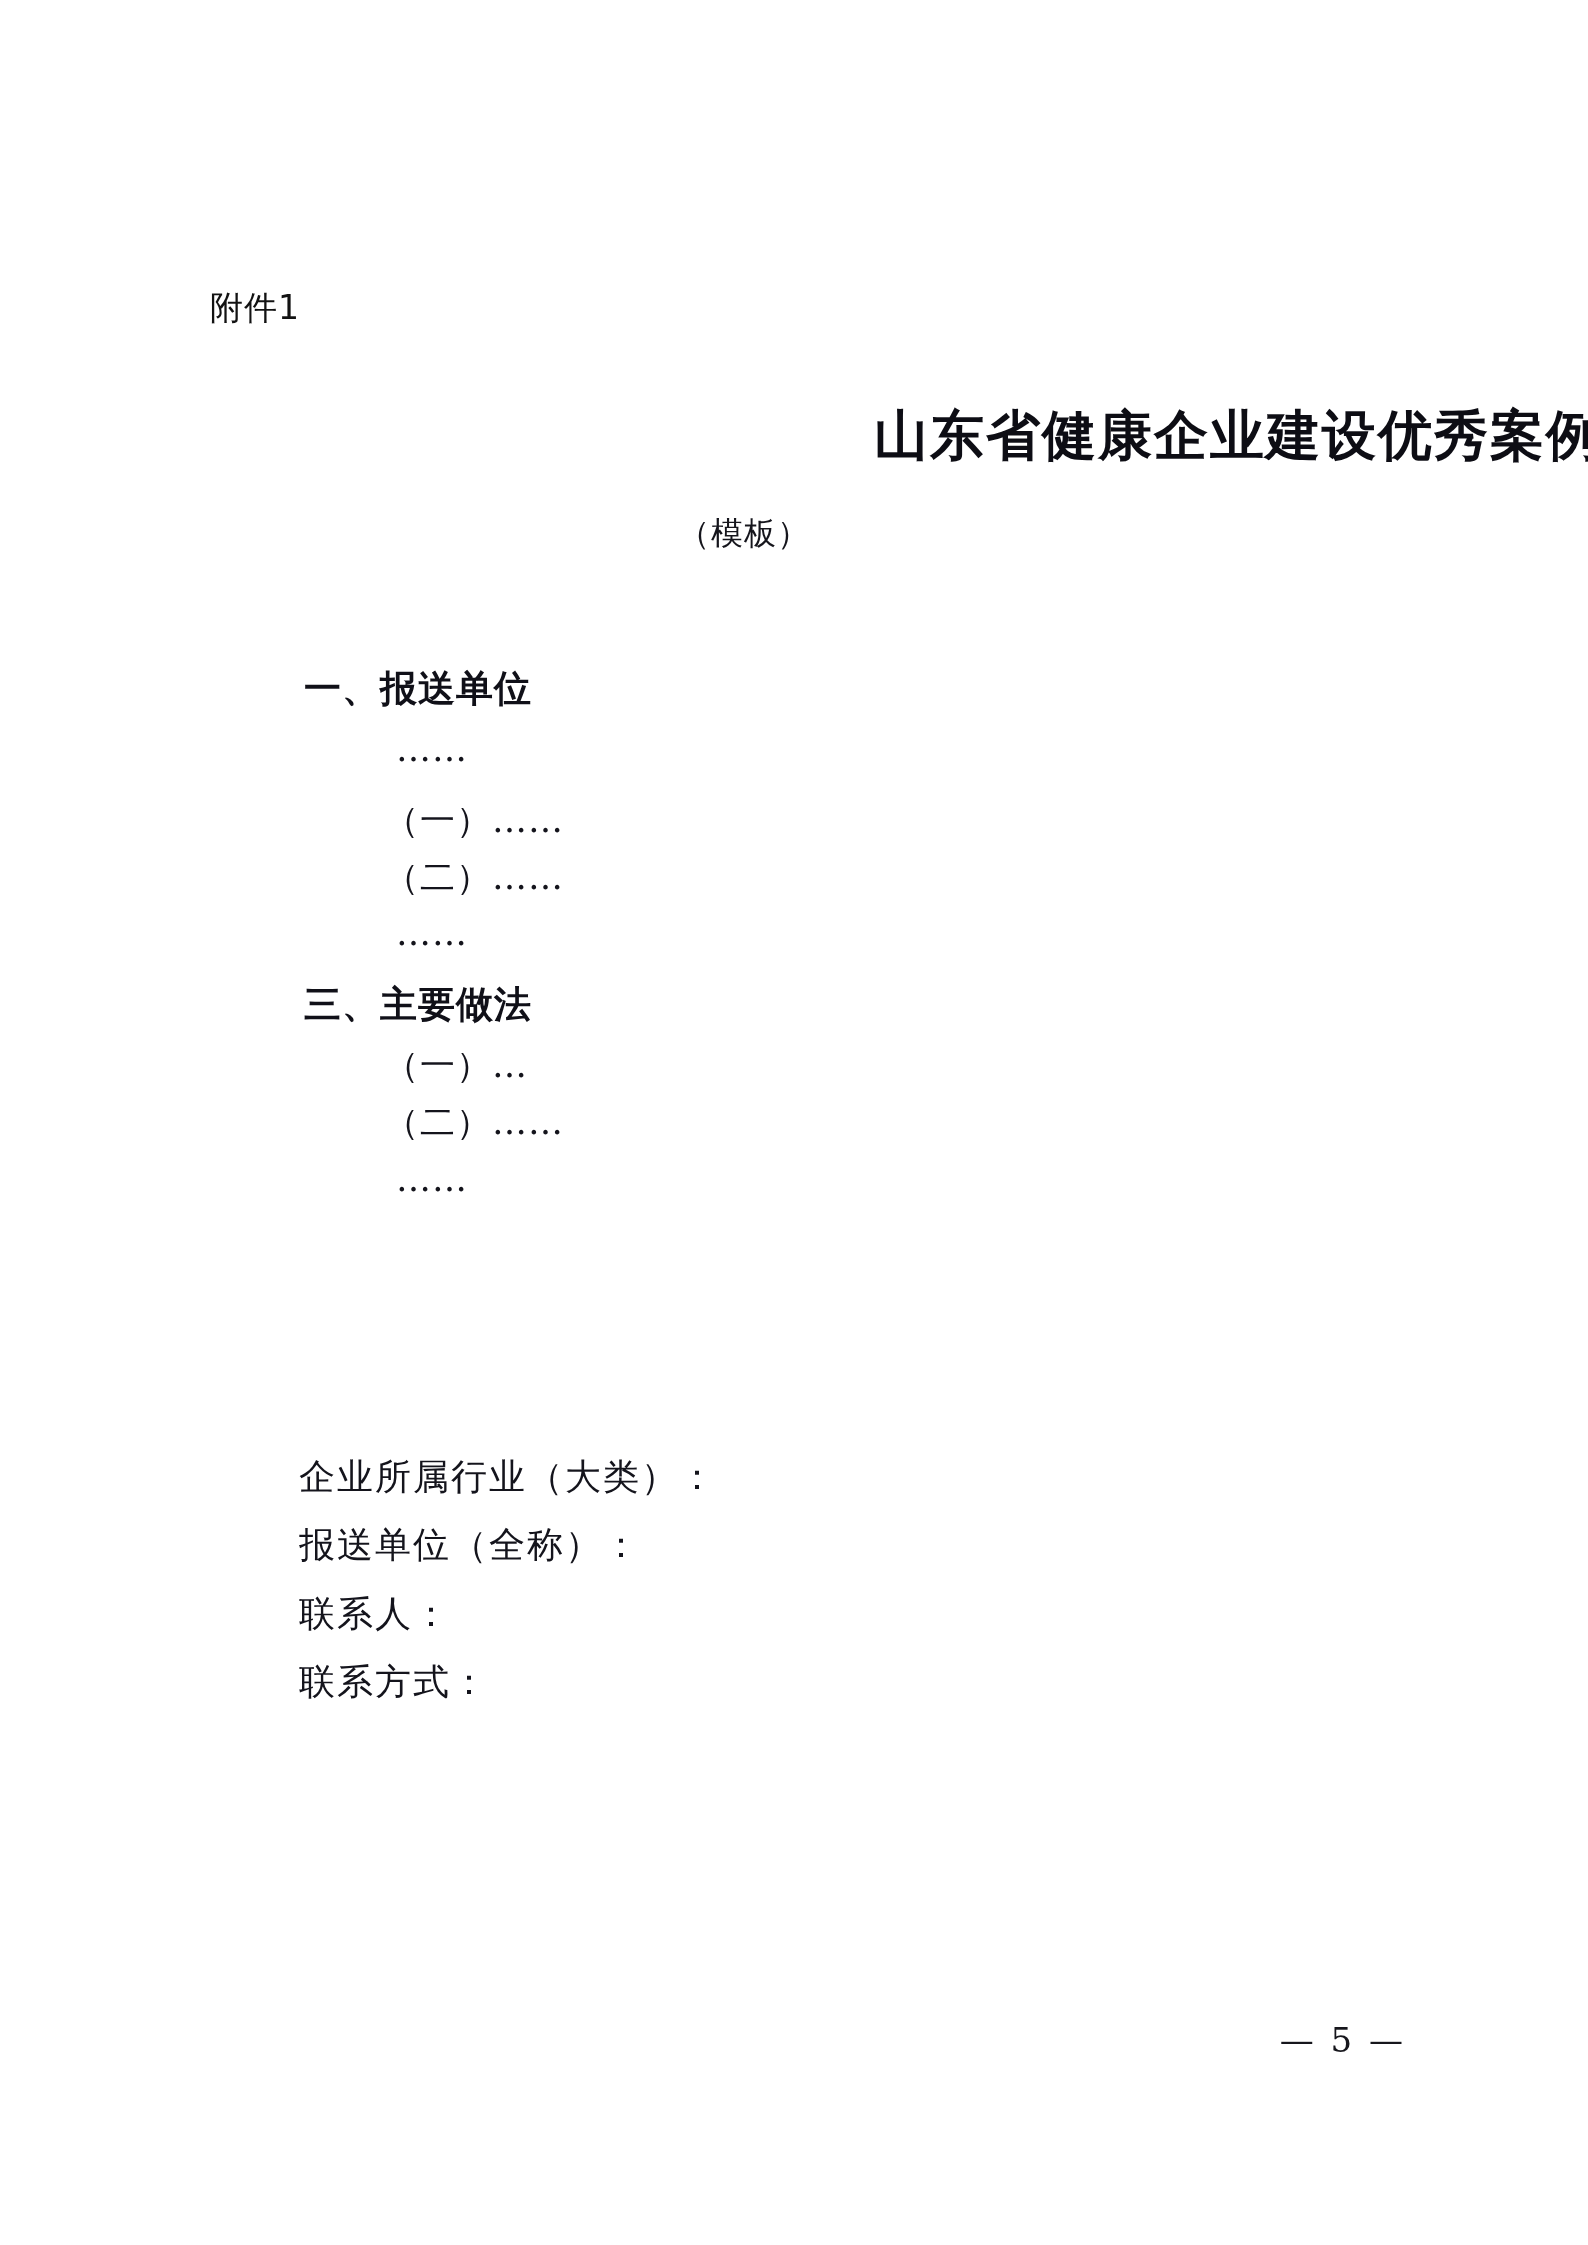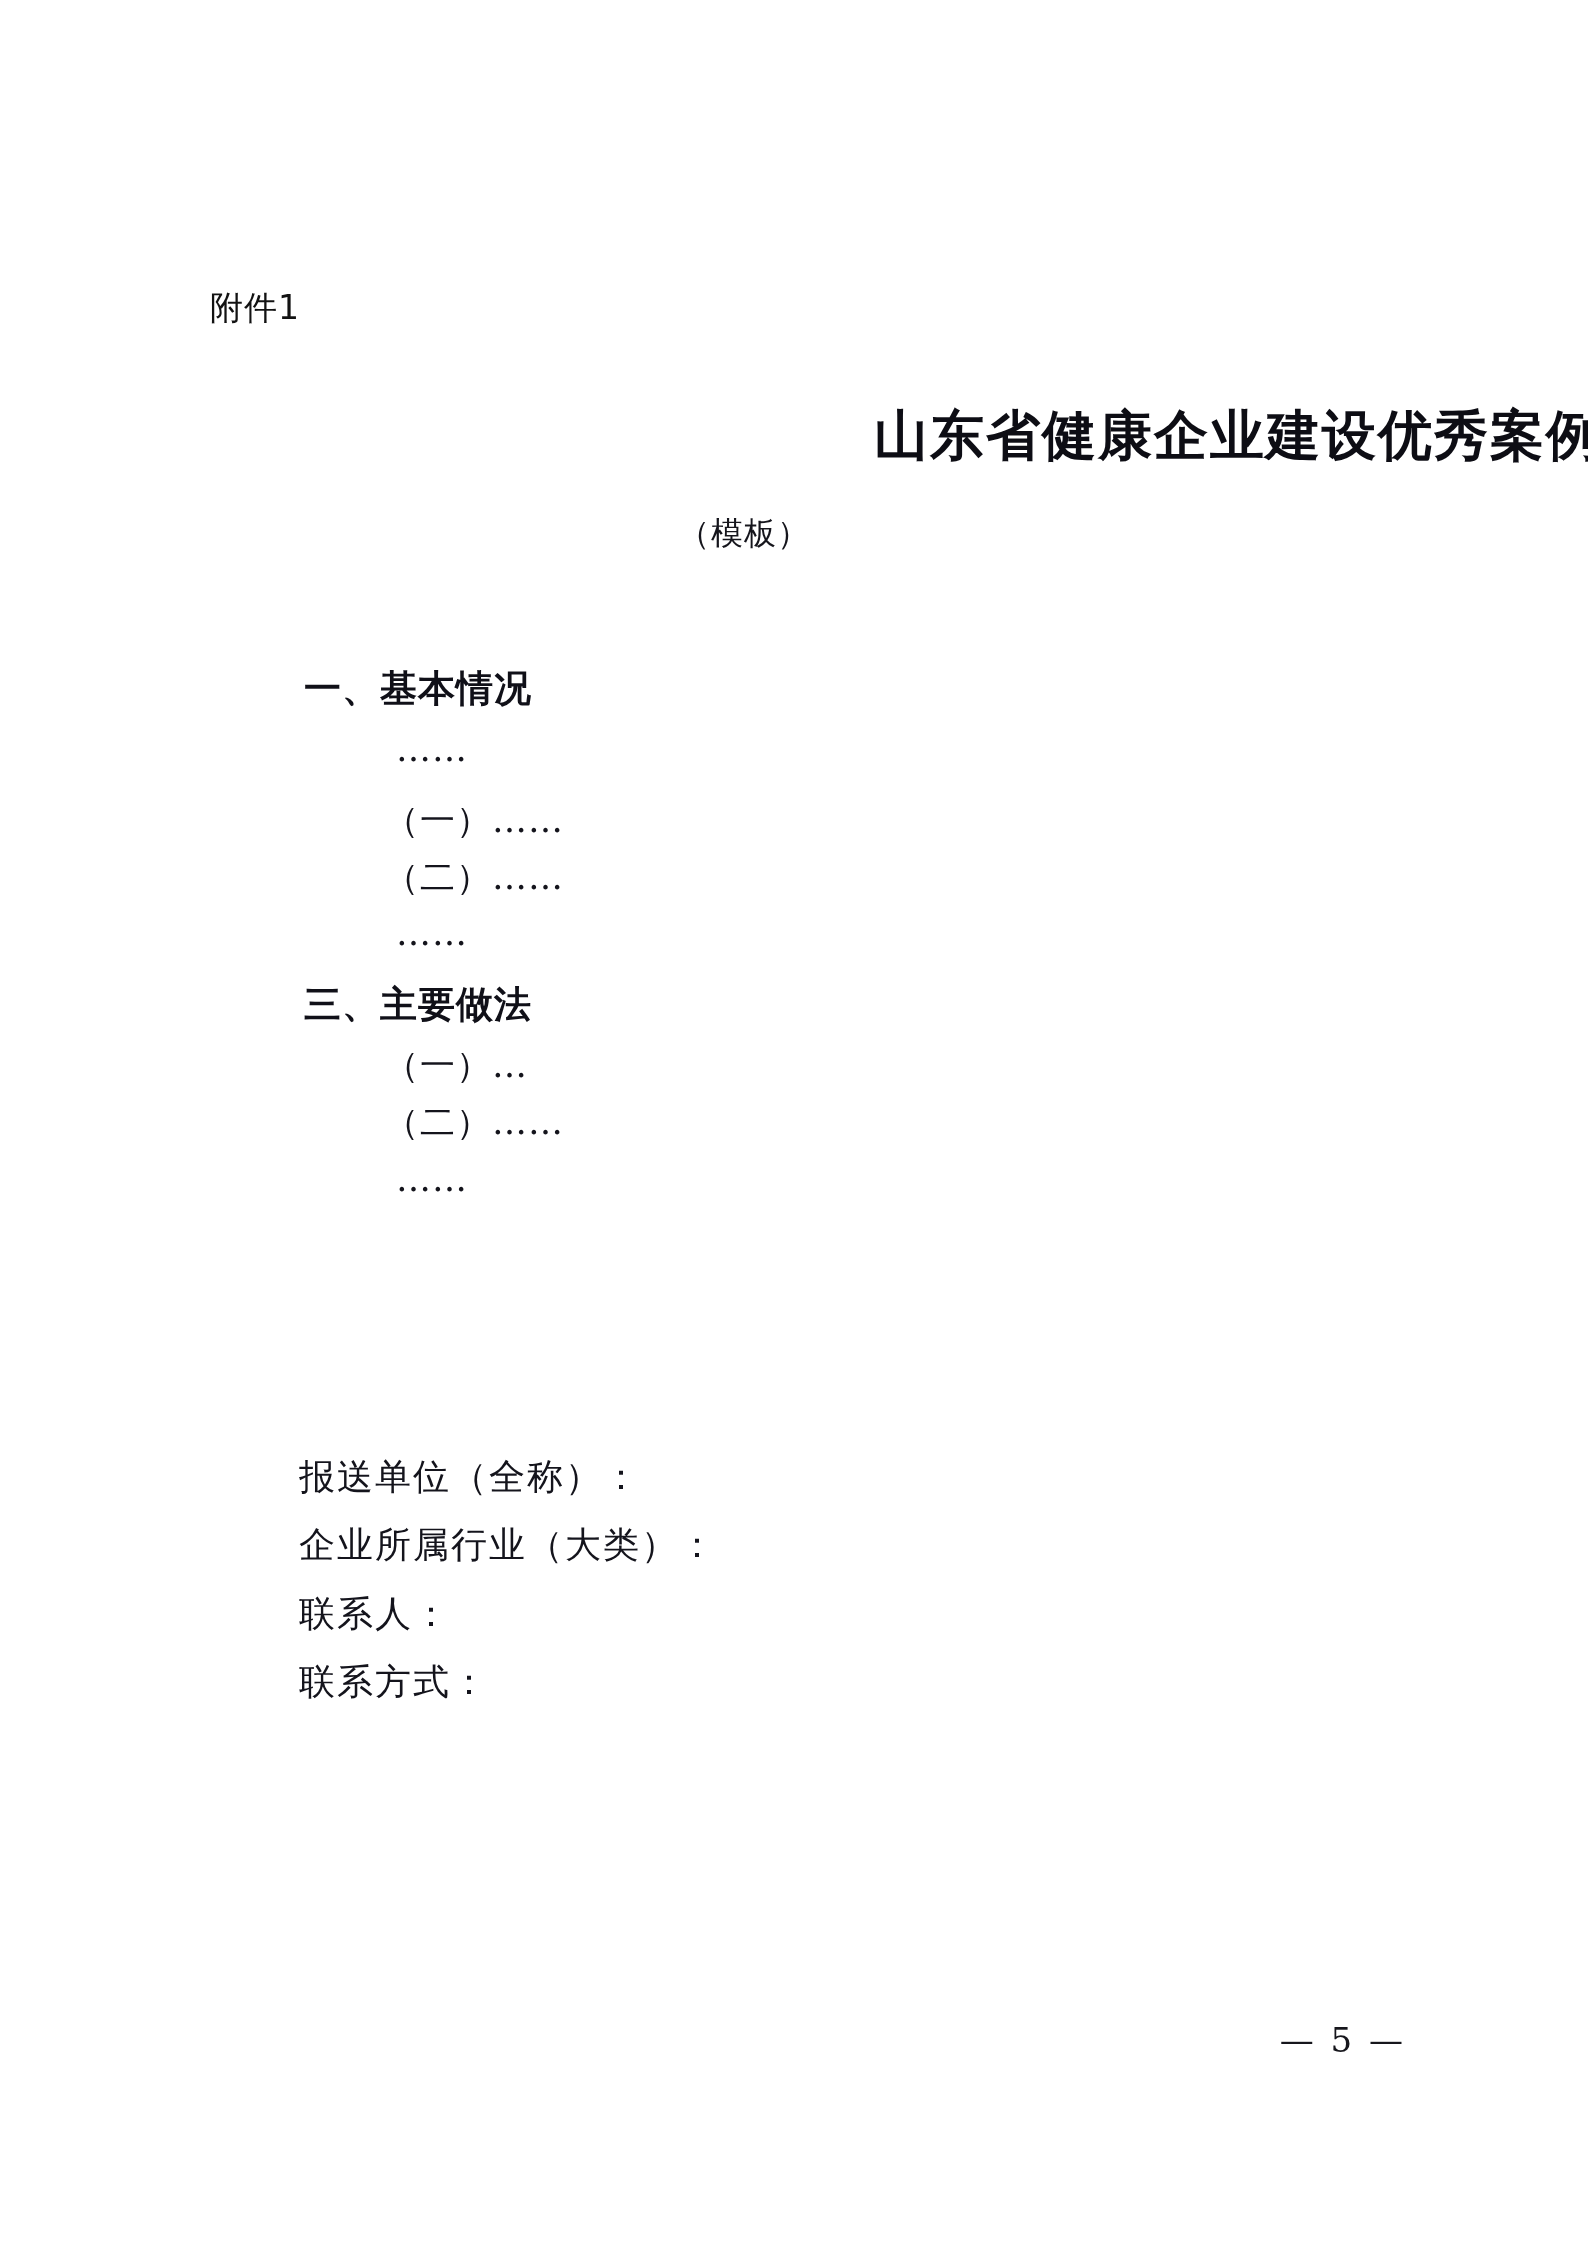--- a/index.html
+++ b/index.html
@@ -125,41 +125,41 @@
   <div class="content">
 
     <div class="attachment-label">附件1</div>
 
     <div class="doc-title">山东省健康企业建设优秀案例</div>
 
     <div class="doc-subtitle">（模板）</div>
 
     <div class="body-block">
 
-      <p class="sec-heading">一、基本情况</p>
+      <p class="sec-heading">一、报送单位</p>
       <p class="sec-sub dots-only">……</p>
 
       <div class="spacer-sm"></div>
 
       <p class="sec-sub">（一）……</p>
       <p class="sec-sub">（二）……</p>
       <p class="sec-sub dots-only">……</p>
 
       <div class="spacer-sm"></div>
 
       <p class="sec-heading">三、主要做法</p>
       <p class="sec-sub">（一）…</p>
       <p class="sec-sub">（二）……</p>
       <p class="sec-sub dots-only">……</p>
 
     </div>
 
     <div class="submit-block">
+      <p class="submit-line">企业所属行业（大类）：</p>
       <p class="submit-line">报送单位（全称）：</p>
-      <p class="submit-line">企业所属行业（大类）：</p>
       <p class="submit-line">联系人：</p>
       <p class="submit-line">联系方式：</p>
     </div>
 
     <div class="page-number">— 5 —</div>
 
   </div>
 </div>
 
 </body></html>

